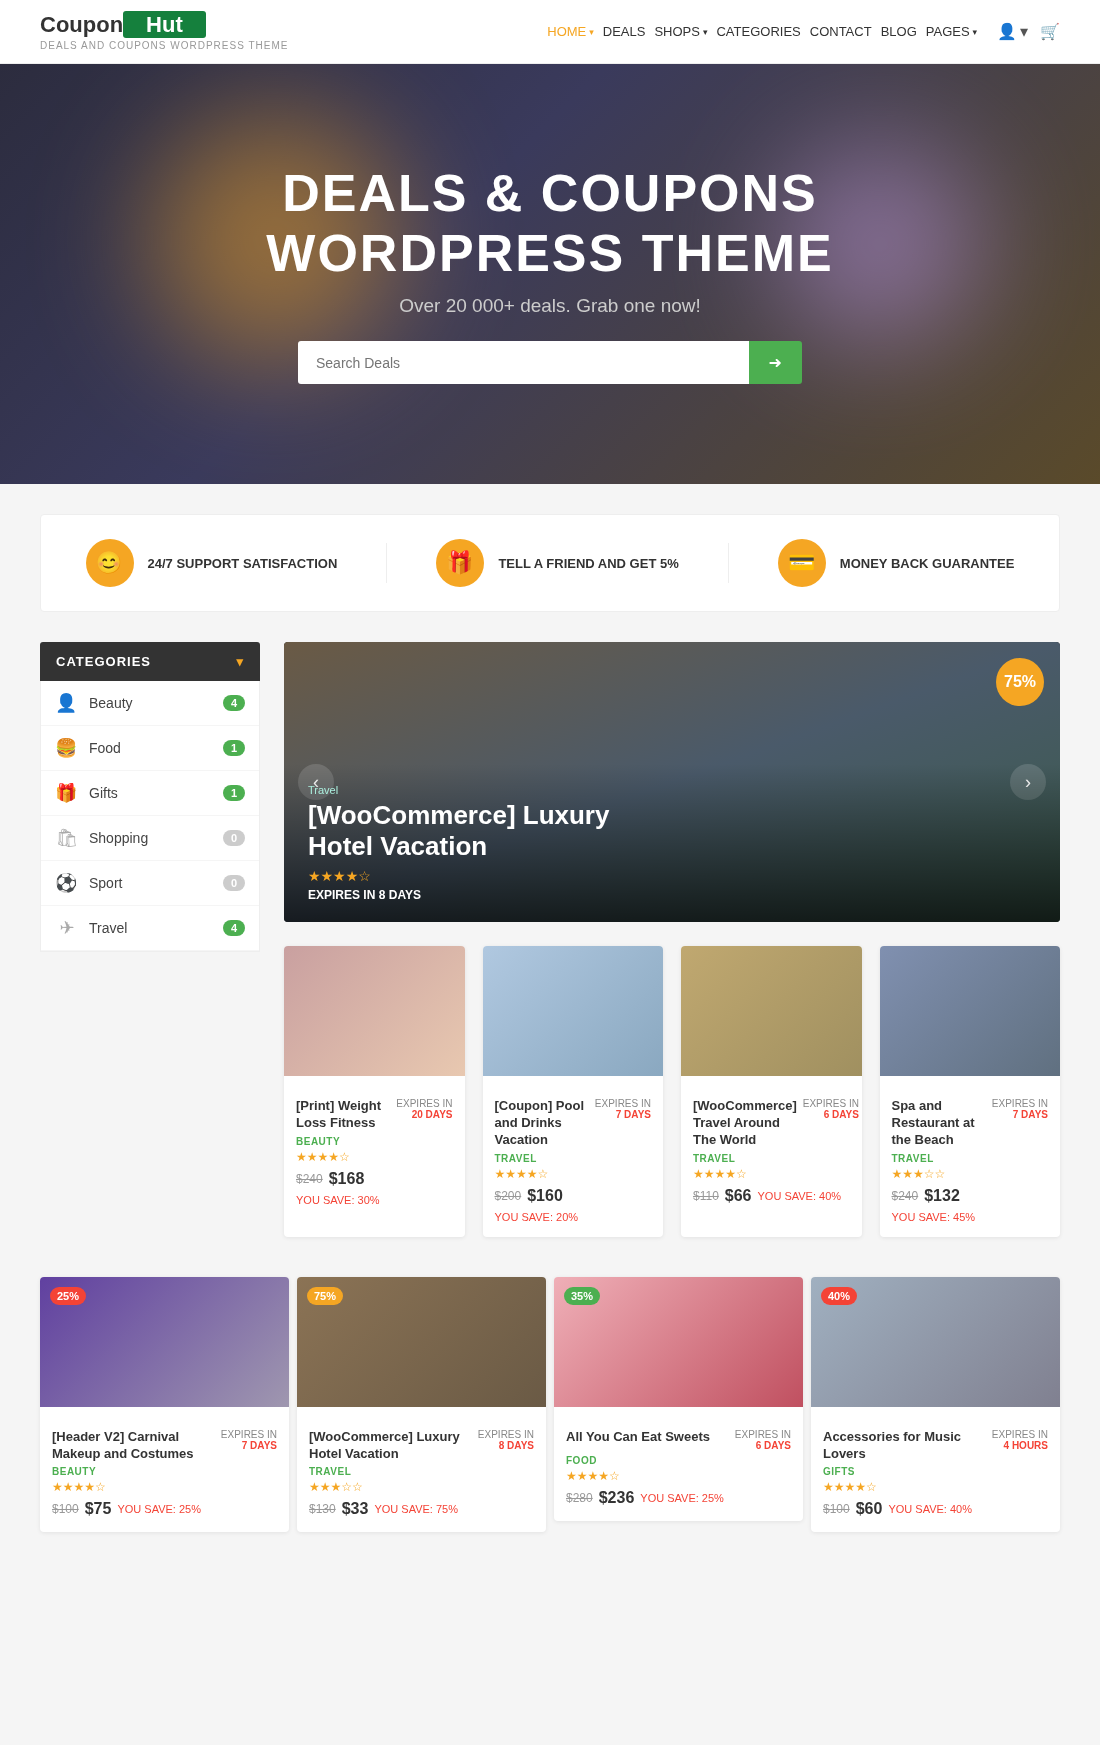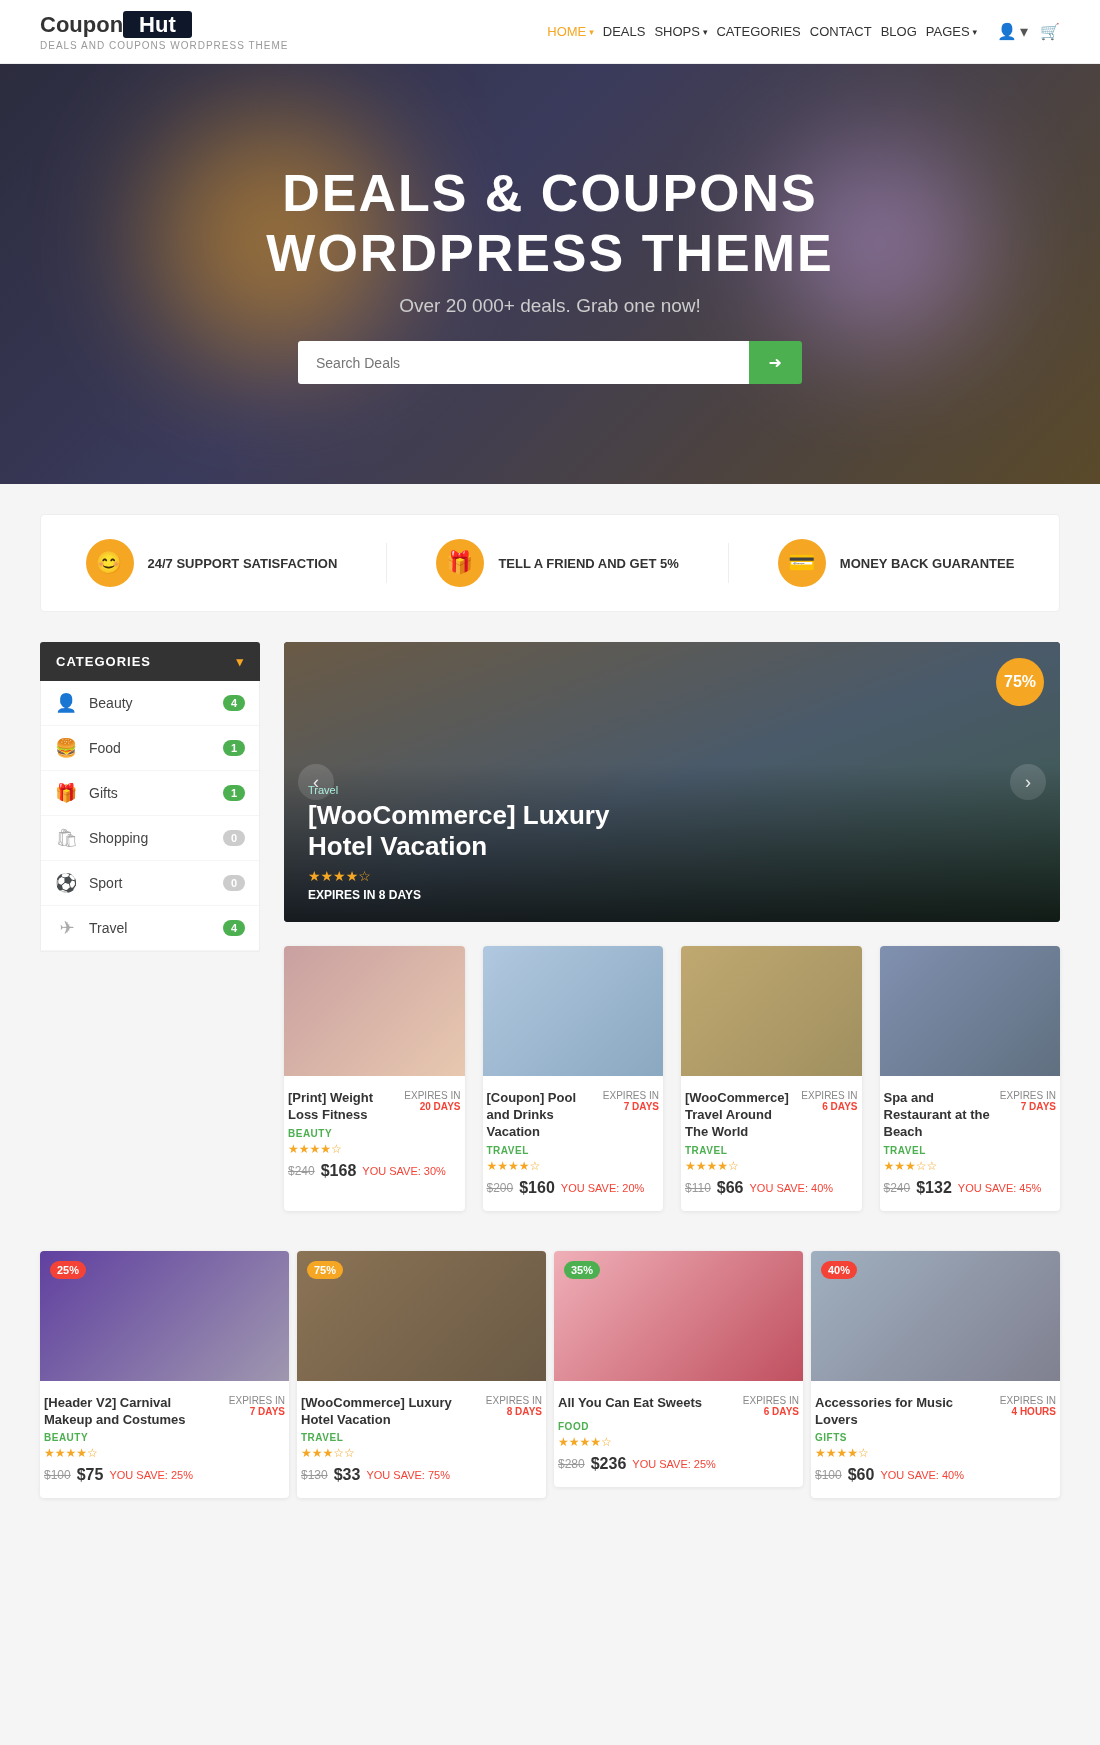--- a/index.html
+++ b/index.html
@@ -10,21 +10,21 @@
       background: #fff;
       display: flex;
       align-items: center;
       padding: 12px 40px;
       border-bottom: 1px solid #eee;
       position: relative;
       z-index: 10;
     }
     .logo { display: flex; align-items: center; margin-right: 40px; }
     .logo-text { font-size: 22px; font-weight: 700; color: #333; }
-    .logo-hut { color: #f5a623; background: #0f172a; color: #fff; padding: 1px 16px; border-radius: 3px; }
+    .logo-hut { color: #f5a623; background: #15803d; color: #fff; padding: 1px 23px; border-radius: 3px; }
     .logo-sub { font-size: 10px; color: #999; display: block; margin-top: 2px; letter-spacing: 1px; }
     .nav-links { display: flex; align-items: center; gap: 9px; margin-left: auto; }
     .nav-link { font-size: 13px; color: #333; text-decoration: none; display: flex; align-items: center; gap: 3px; }
     .nav-link.active { color: #f5a623; }
     .nav-link .chevron { font-size: 9px; }
     .nav-icons { display: flex; align-items: center; gap: 12px; margin-left: 20px; }
     .nav-icon-btn { font-size: 16px; color: #555; cursor: pointer; display: flex; align-items: center; gap: 3px; }
 
     
     .hero {
@@ -177,21 +177,21 @@
     .product-card {
       background: #fff;
       border-radius: 4px;
       overflow: hidden;
       box-shadow: 0 1px 4px rgba(0,0,0,0.08);
     }
     .product-img-placeholder {
       width: 100%;
       height: 130px;
     }
-    .product-body { padding: 10px 4px 14px; }
+    .product-body { padding: 10px 12px 14px; margin-top: 8px; }
     .product-title { font-size: 13px; font-weight: 600; color: #333; line-height: 1.3; }
     .product-expires-val { color: #f44336; font-weight: 700; }
     .product-cat { font-size: 10px; color: #4caf50; font-weight: 700; text-transform: uppercase; margin-top: 4px; letter-spacing: 0.5px; }
     .product-stars { color: #f5a623; font-size: 12px; margin-top: 3px; }
     .product-pricing { margin-top: 6px; display: flex; align-items: center; gap: 6px; flex-wrap: wrap; }
     .product-old-price { font-size: 12px; color: #999; text-decoration: line-through; }
     .product-new-price { font-size: 16px; font-weight: 700; color: #333; }
     .product-save { font-size: 11px; color: #f44336; }
 
     

